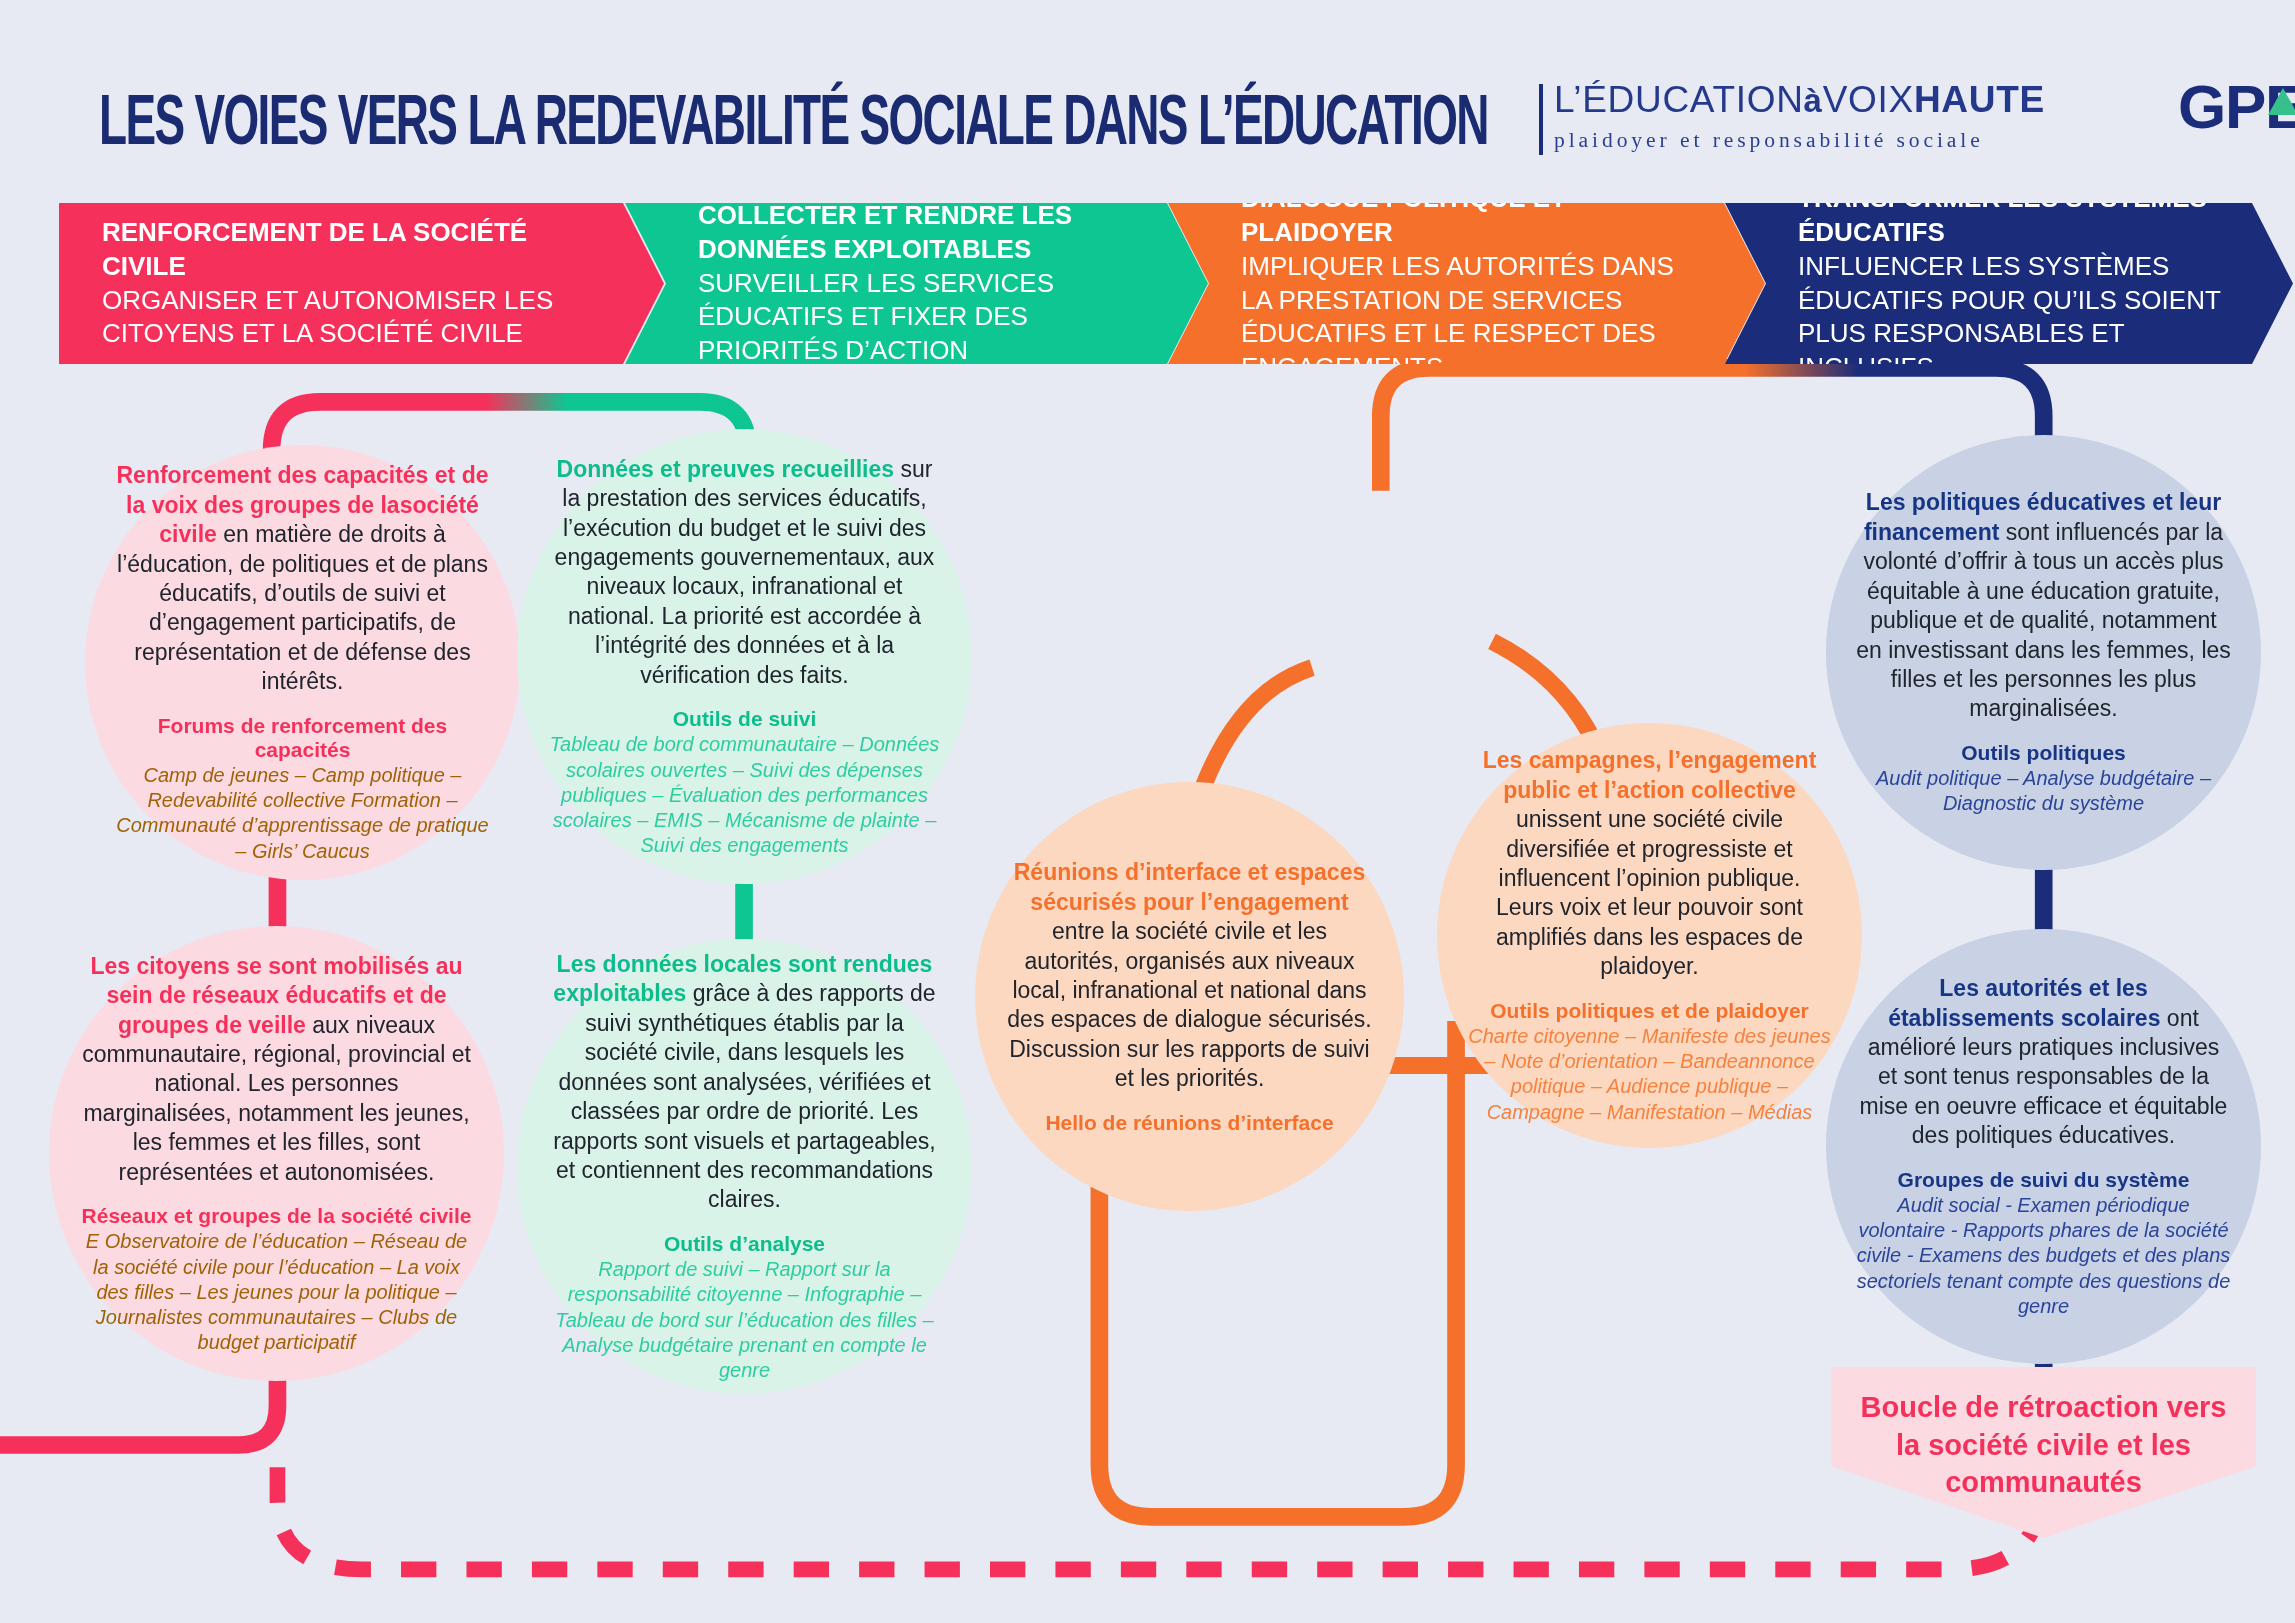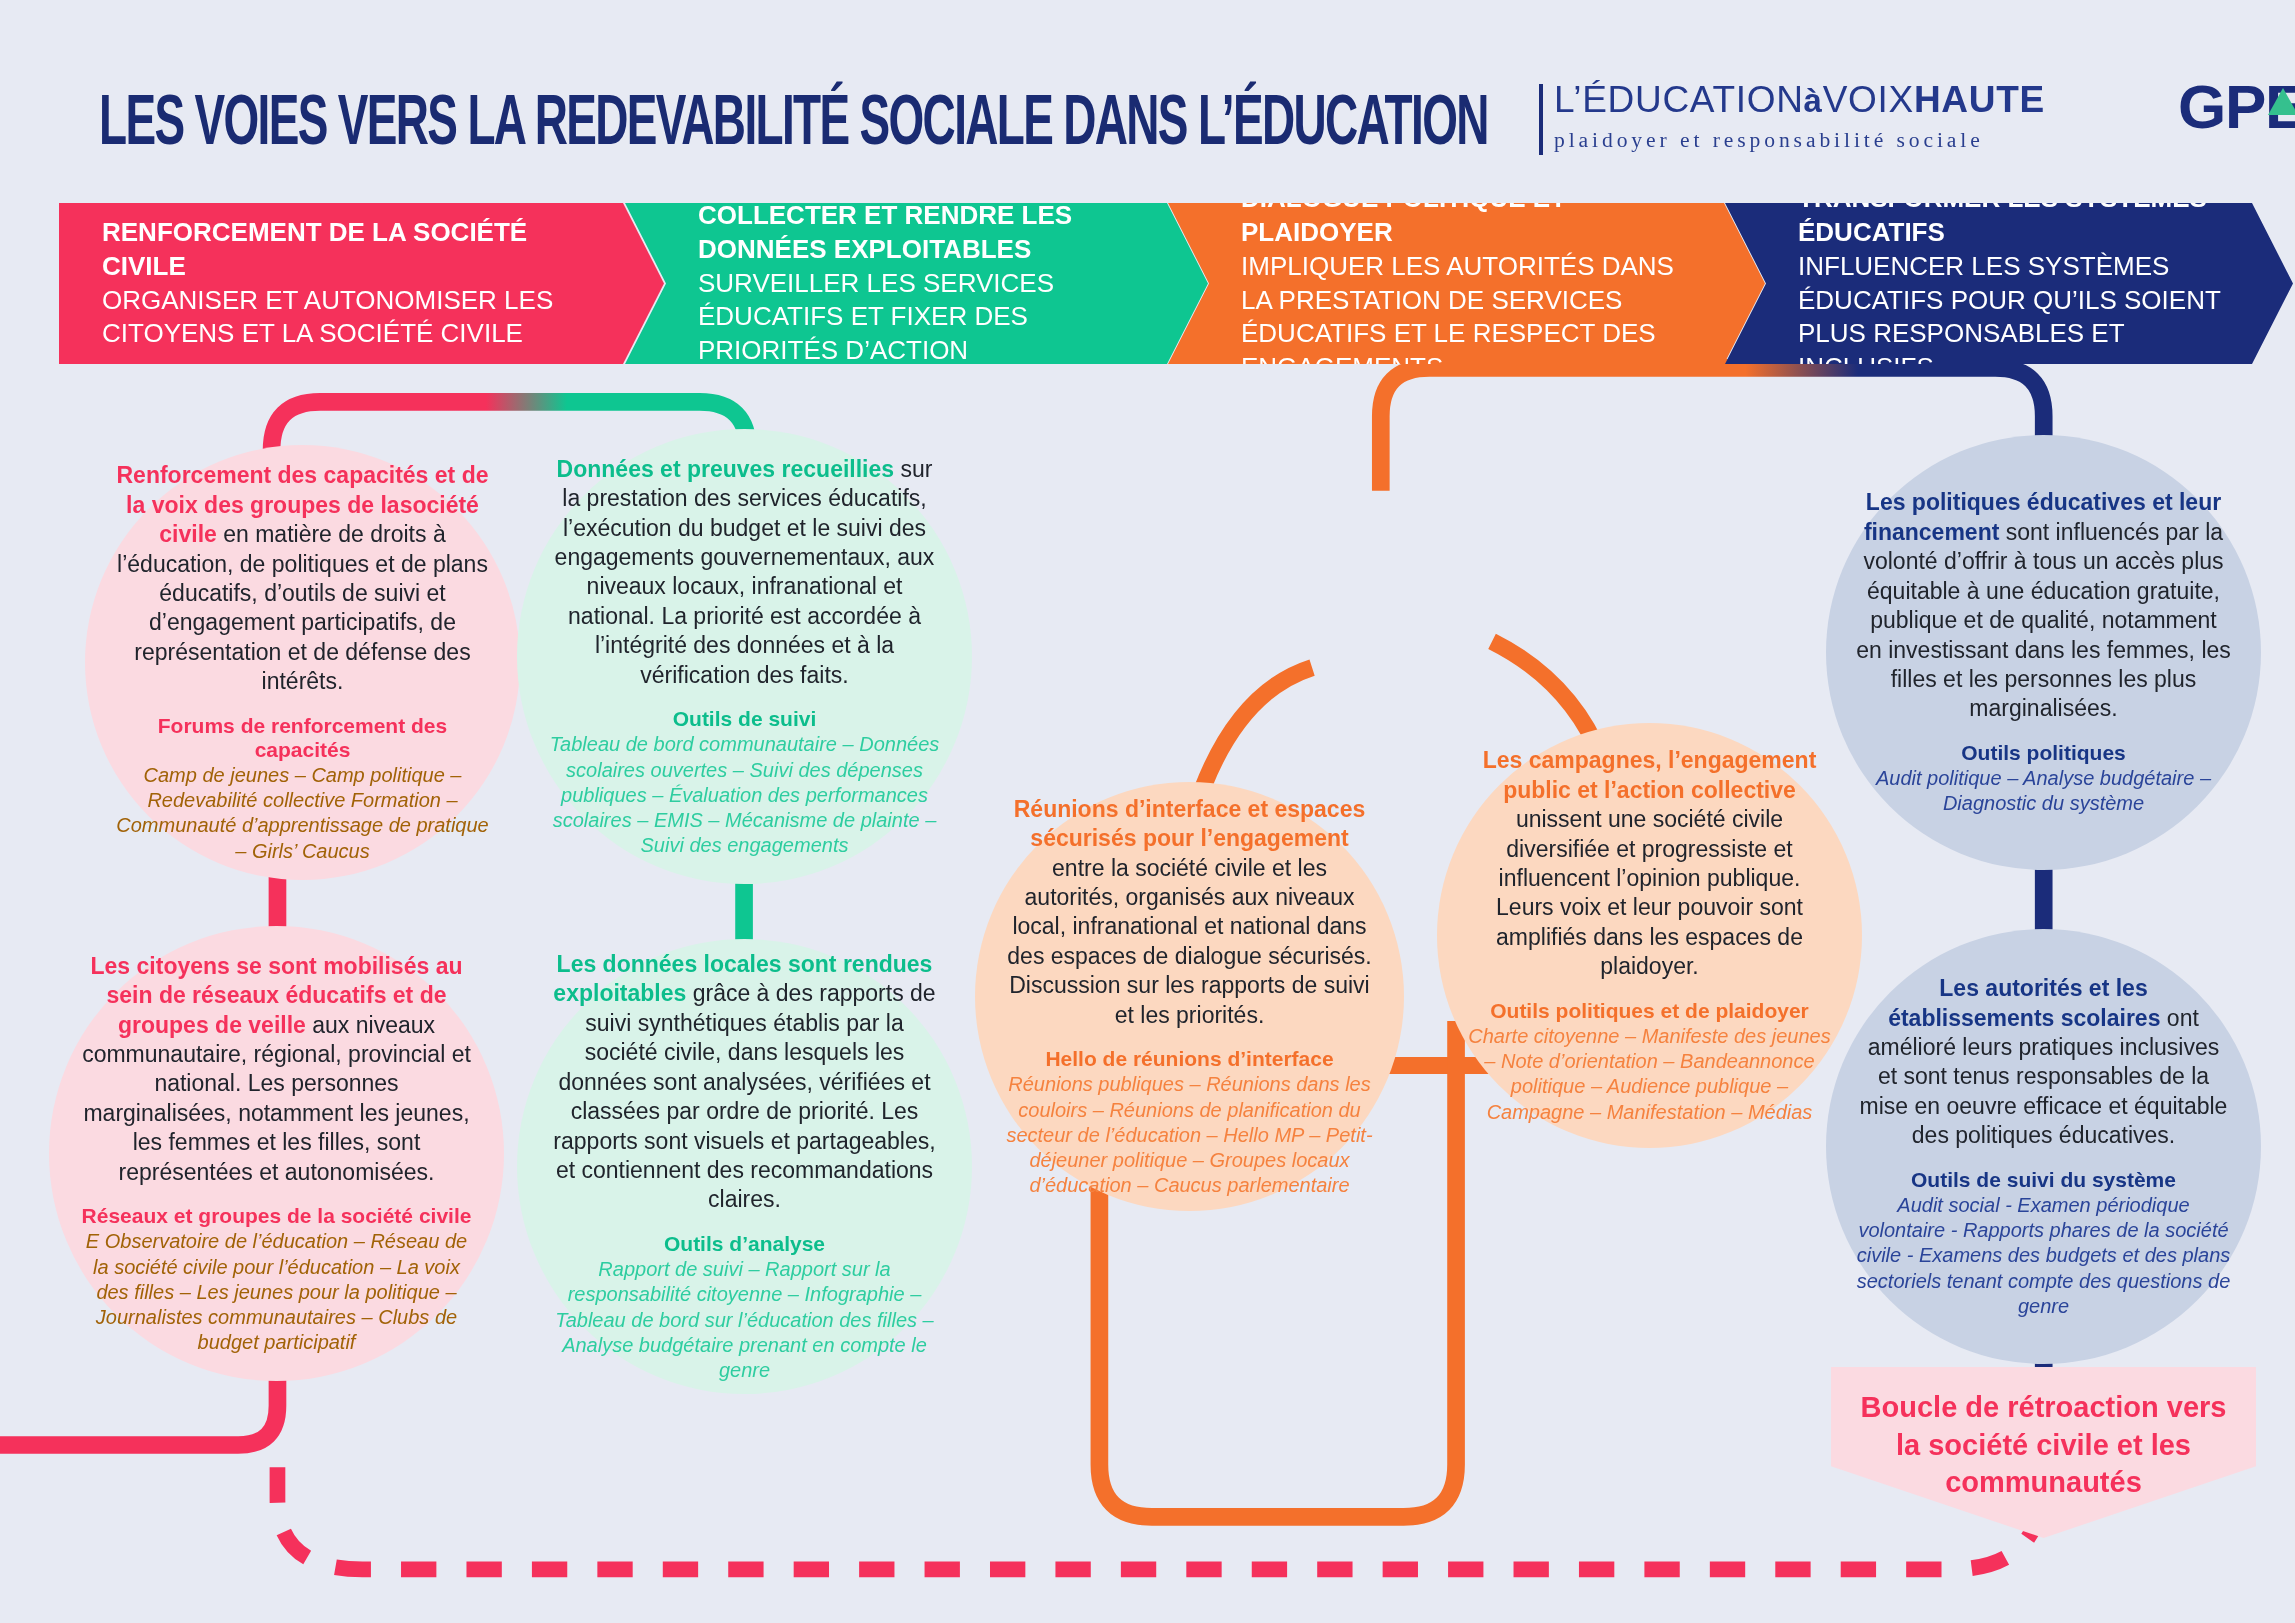--- a/index.html
+++ b/index.html
@@ -156,38 +156,37 @@
     <div class="bubble green-b" style="left:517px;top:939px;width:455px;height:455px;">
       <p class="para"><span class="lead">Les données locales sont rendues exploitables</span> <span>grâce à des rapports de suivi synthétiques établis par la société civile, dans lesquels les données sont analysées, vérifiées et classées par ordre de priorité. Les rapports sont visuels et partageables, et contiennent des recommandations claires.</span></p>
       <p class="sub">Outils d’analyse</p>
       <p class="list">Rapport de suivi – Rapport sur la responsabilité citoyenne – Infographie – Tableau de bord sur l’éducation des filles – Analyse budgétaire prenant en compte le genre</p>
     </div>
 
 
     <div class="bubble orange-b" style="left:975px;top:782px;width:429px;height:429px;">
       <p class="para"><span class="lead">Réunions d’interface et espaces sécurisés pour l’engagement</span> <span>entre la société civile et les autorités, organisés aux niveaux local, infranational et national dans des espaces de dialogue sécurisés. Discussion sur les rapports de suivi et les priorités.</span></p>
       <p class="sub">Hello de réunions d’interface</p>
-      <p class="list">Réunions publiques – Réunions dans les couloirs – Réunions de planification du secteur de l’éducation – Hello MP – Petit-déjeuner politique – Groupes locaux d’éducation – Caucus parlementaire</p>
     </div>
 
     <div class="bubble orange-b" style="left:1437px;top:723px;width:425px;height:425px;">
       <p class="para"><span class="lead">Les campagnes, l’engagement public et l’action collective</span> <span>unissent une société civile diversifiée et progressiste et influencent l’opinion publique. Leurs voix et leur pouvoir sont amplifiés dans les espaces de plaidoyer.</span></p>
       <p class="sub">Outils politiques et de plaidoyer</p>
       <p class="list">Charte citoyenne – Manifeste des jeunes – Note d’orientation – Bandeannonce politique – Audience publique – Campagne – Manifestation – Médias</p>
     </div>
 
     <div class="bubble navy-b" style="left:1826px;top:435px;width:435px;height:435px;">
       <p class="para"><span class="lead">Les politiques éducatives et leur financement</span> <span>sont influencés par la volonté d’offrir à tous un accès plus équitable à une éducation gratuite, publique et de qualité, notamment en investissant dans les femmes, les filles et les personnes les plus marginalisées.</span></p>
       <p class="sub">Outils politiques</p>
       <p class="list">Audit politique – Analyse budgétaire –Diagnostic du système</p>
     </div>
 
     <div class="bubble navy-b" style="left:1826px;top:929px;width:435px;height:435px;">
       <p class="para"><span class="lead">Les autorités et les établissements scolaires</span> <span>ont amélioré leurs pratiques inclusives et sont tenus responsables de la mise en oeuvre efficace et équitable des politiques éducatives.</span></p>
-      <p class="sub">Outils de suivi du système</p>
+      <p class="sub">Groupes de suivi du système</p>
       <p class="list">Audit social - Examen périodique volontaire - Rapports phares de la société civile - Examens des budgets et des plans sectoriels tenant compte des questions de genre</p>
     </div>
 
     <div class="feedback">
       <p>Boucle de rétroaction vers la société civile et les communautés</p>
     </div>
 
   </div>
 </div>
 

